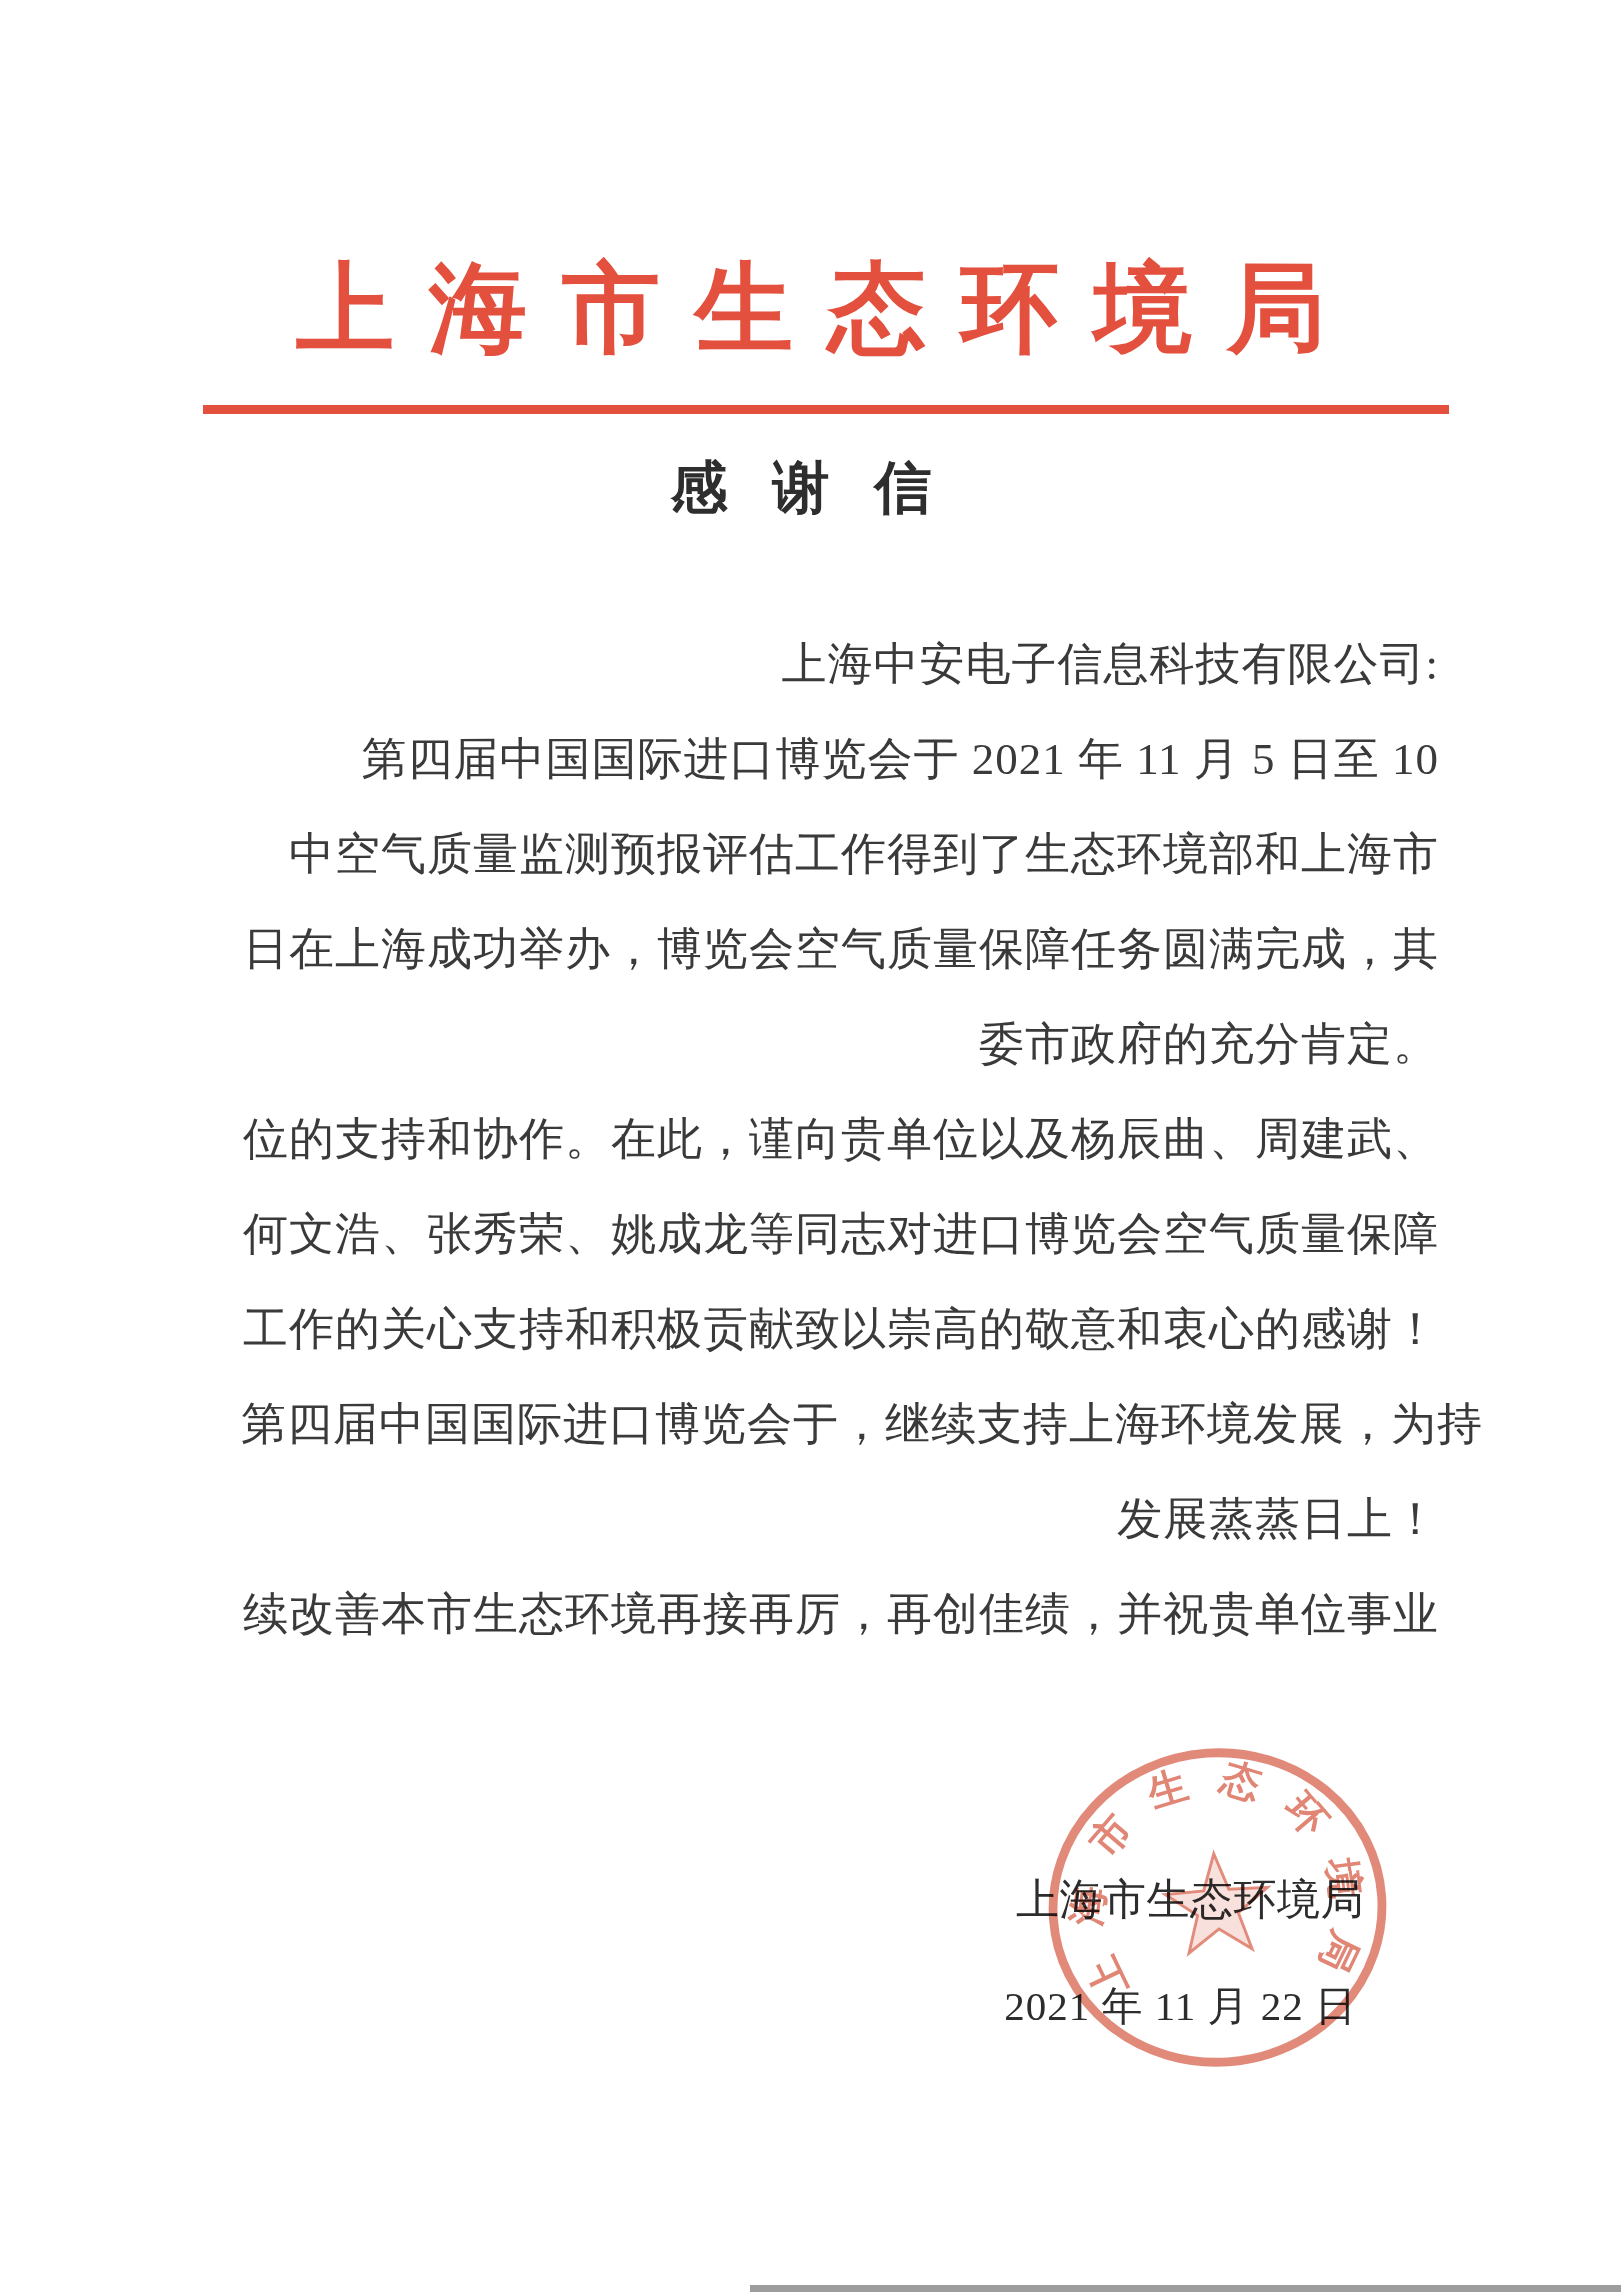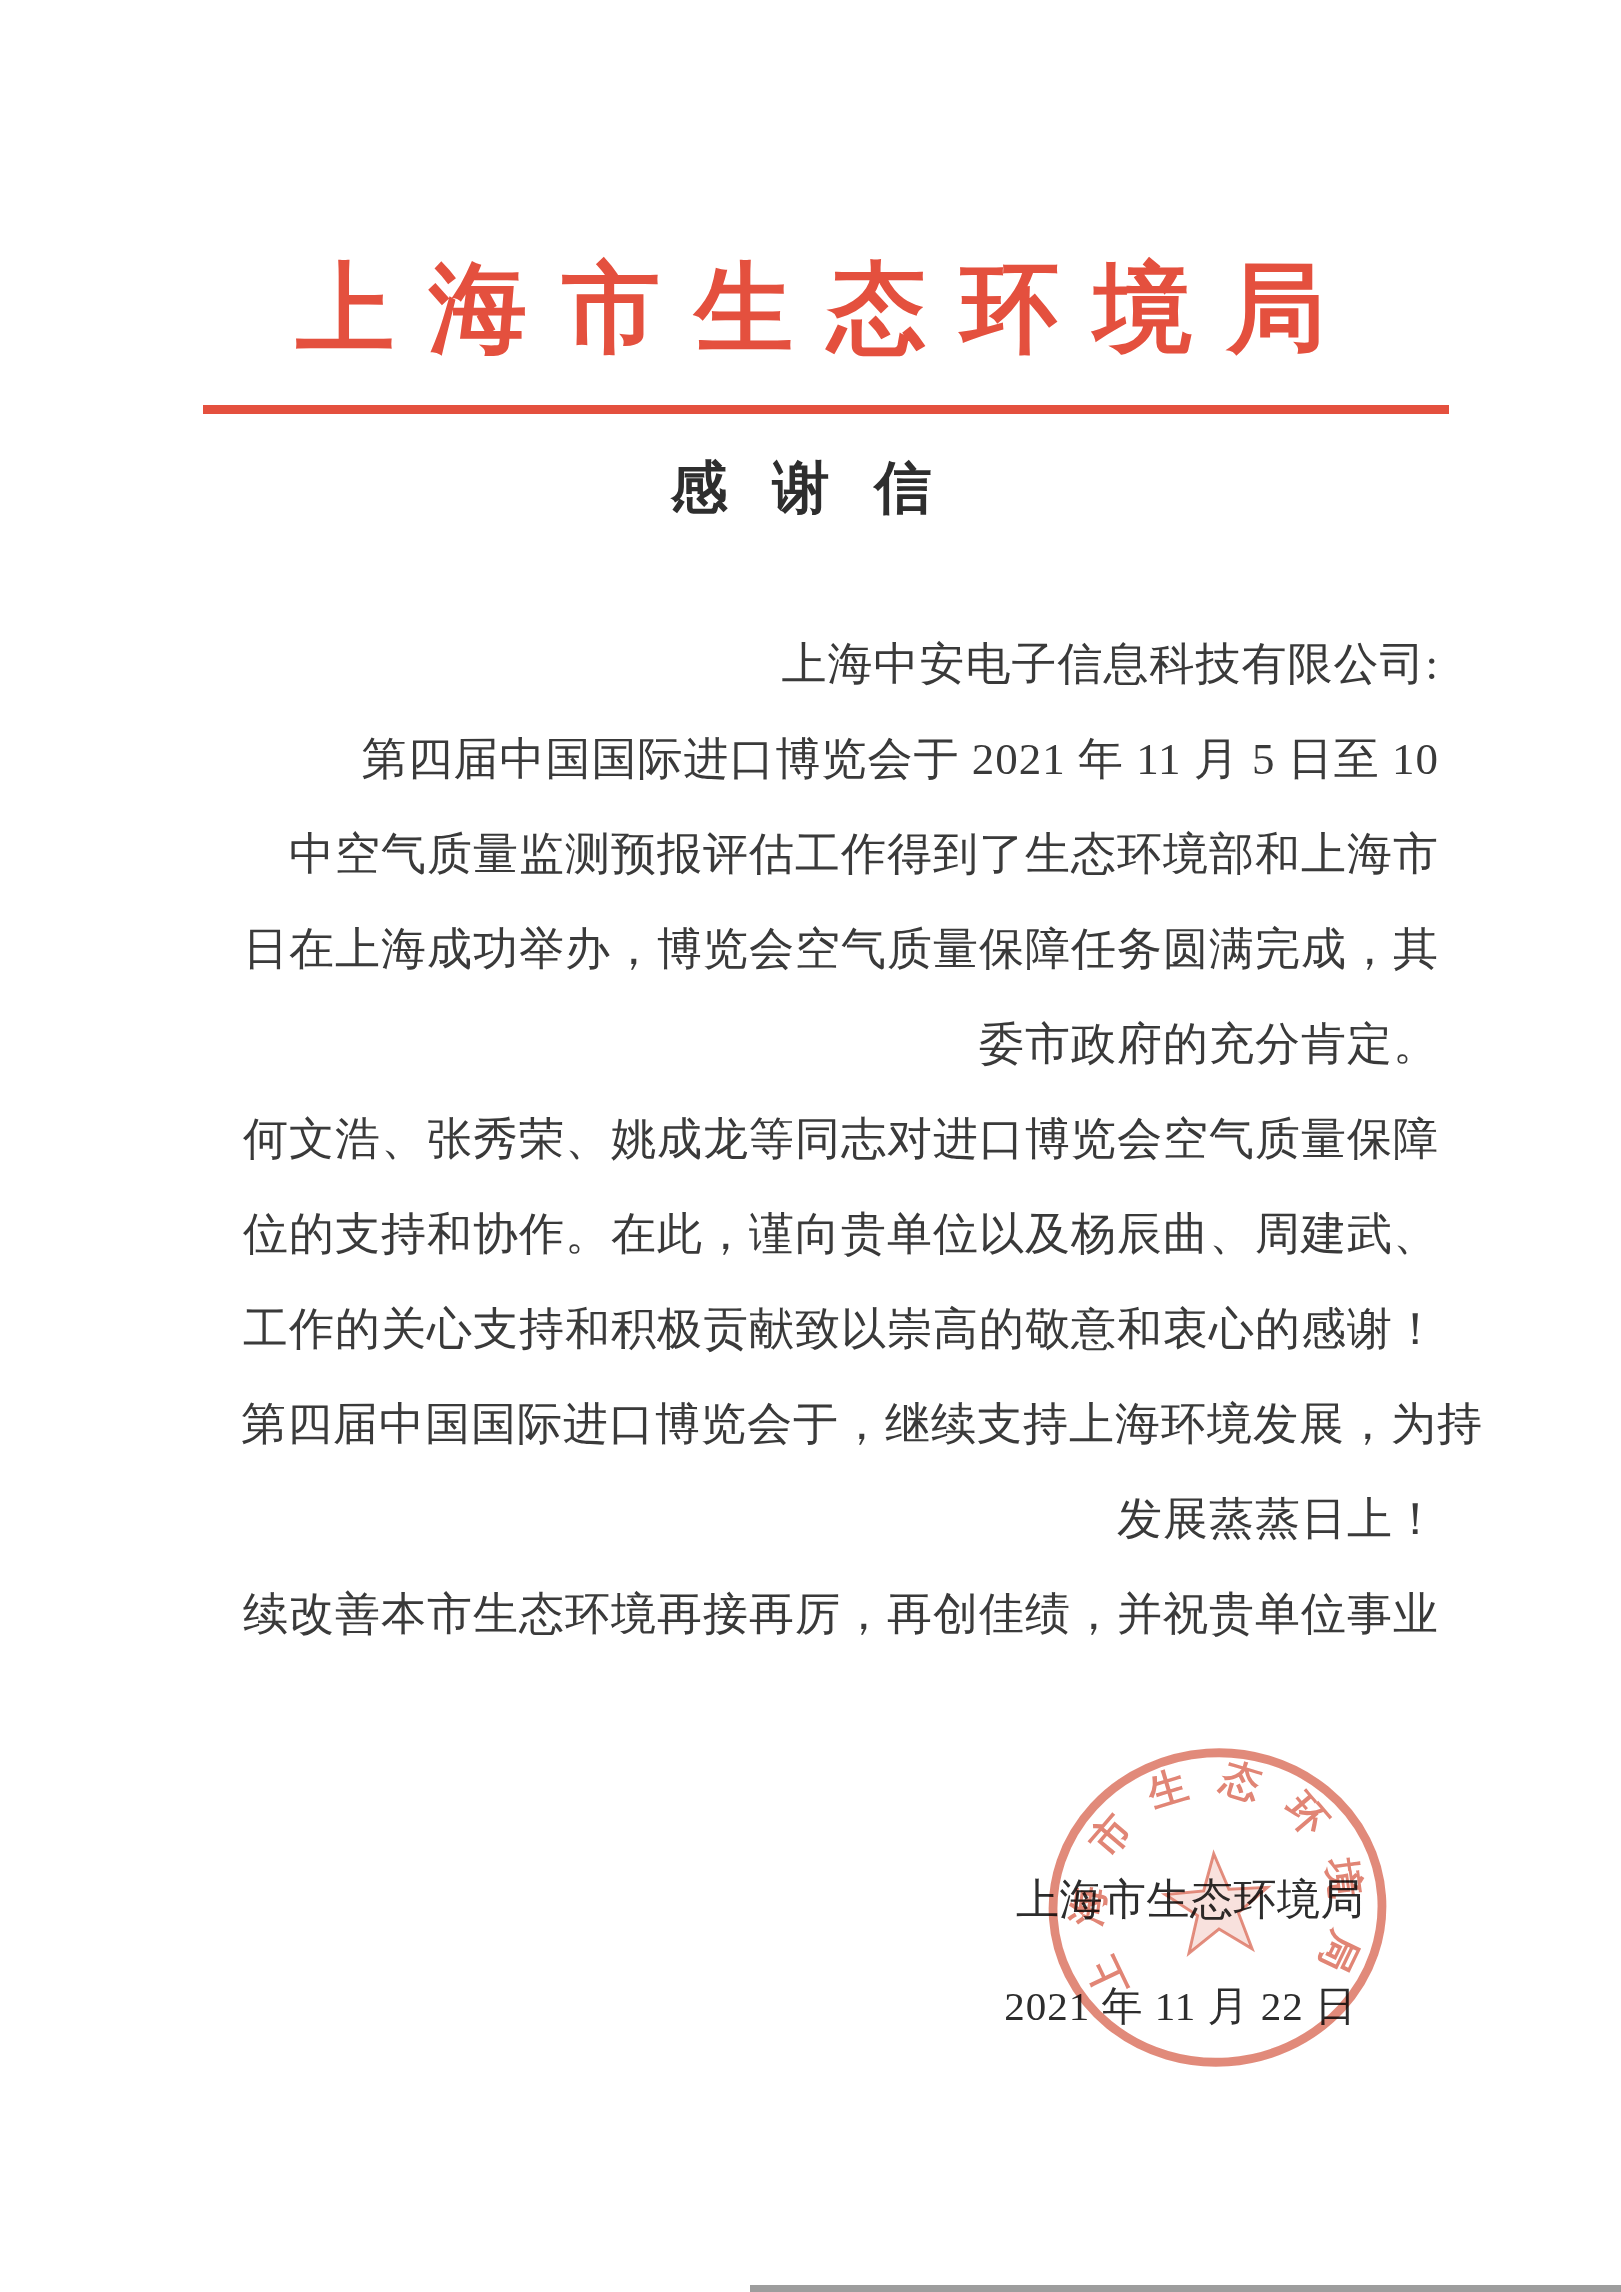--- a/index.html
+++ b/index.html
@@ -127,22 +127,22 @@
   <div class="red-rule"></div>
 
   <div class="letter-title">感谢信</div>
 
   <div class="letter-body">
     <div class="body-line">上海中安电子信息科技有限公司:</div>
     <div class="body-line indent">第四届中国国际进口博览会于 2021 年 11 月 5 日至 10</div>
     <div class="body-line">中空气质量监测预报评估工作得到了生态环境部和上海市</div>
     <div class="body-line">日在上海成功举办，博览会空气质量保障任务圆满完成，其</div>
     <div class="body-line">委市政府的充分肯定。</div>
+    <div class="body-line">位的支持和协作。在此，谨向贵单位以及杨辰曲、周建武、</div>
     <div class="body-line">何文浩、张秀荣、姚成龙等同志对进口博览会空气质量保障</div>
-    <div class="body-line">位的支持和协作。在此，谨向贵单位以及杨辰曲、周建武、</div>
     <div class="body-line">工作的关心支持和积极贡献致以崇高的敬意和衷心的感谢！</div>
     <div class="body-line">第四届中国国际进口博览会于，继续支持上海环境发展，为持</div>
     <div class="body-line">发展蒸蒸日上！</div>
     <div class="body-line">续改善本市生态环境再接再厉，再创佳绩，并祝贵单位事业</div>
   </div>
 
   <div class="signature-line">上海市生态环境局</div>
 
   <div class="date-line">2021 年 11 月 22 日</div>
 

